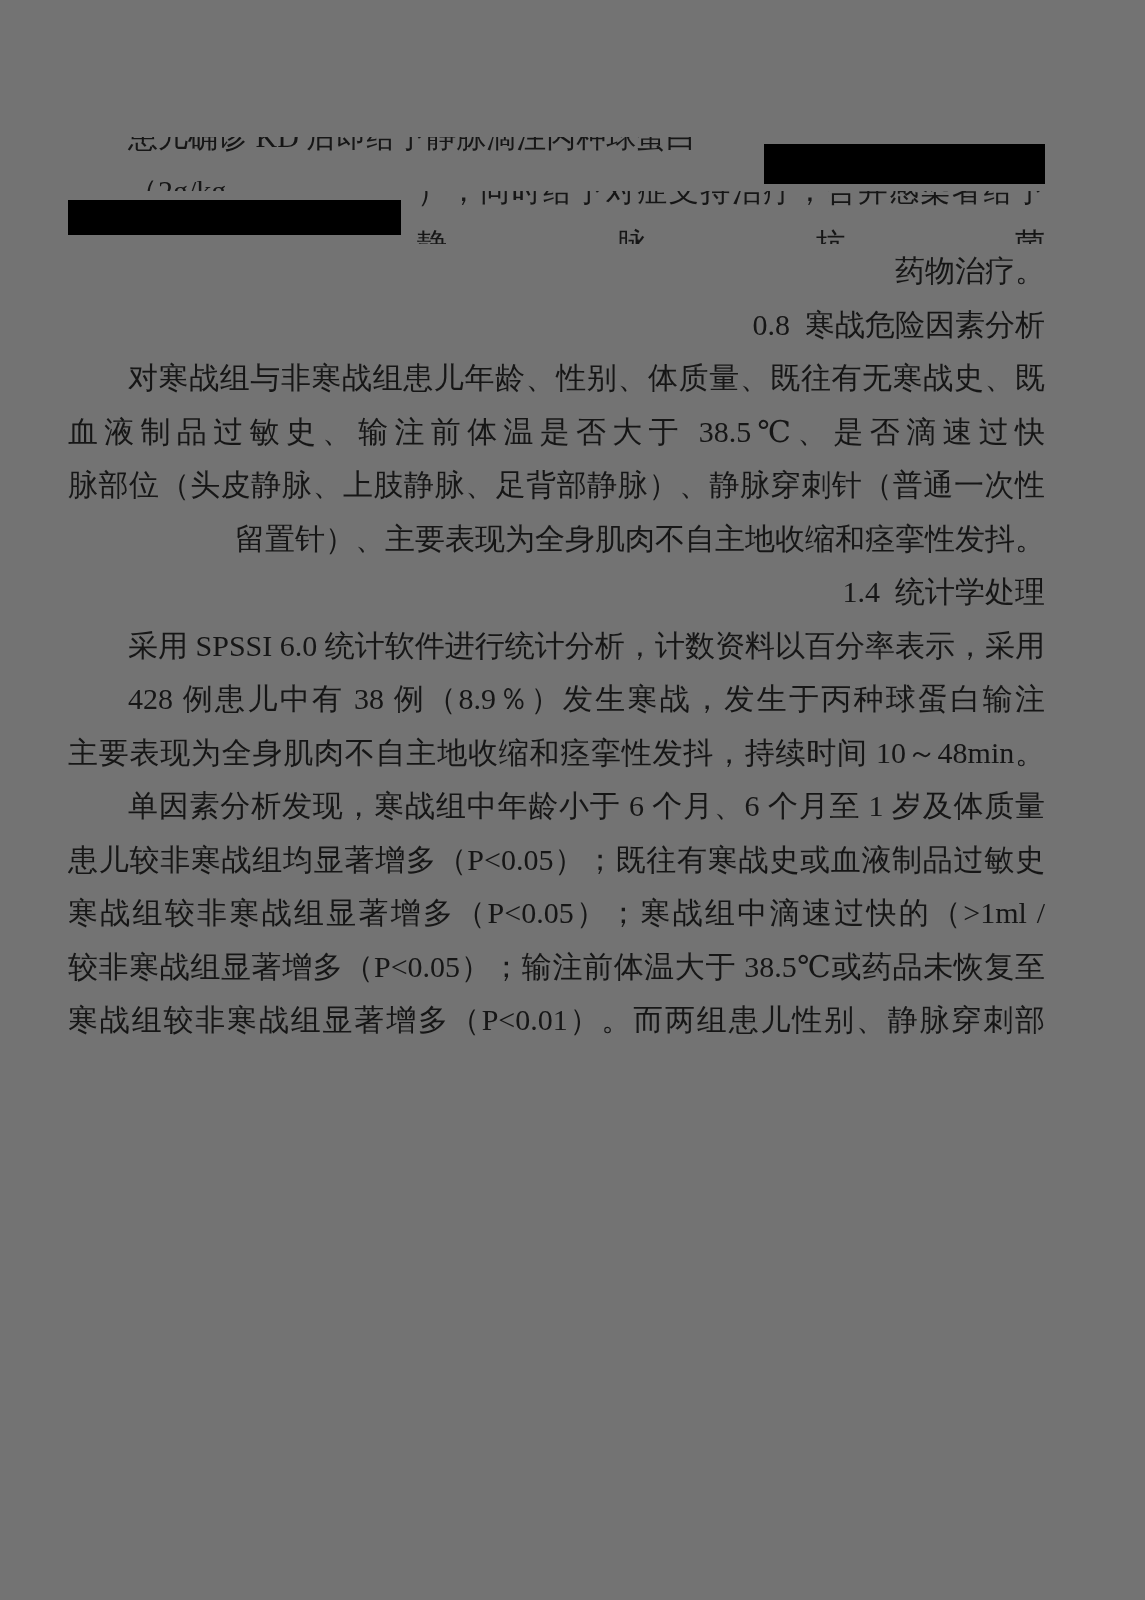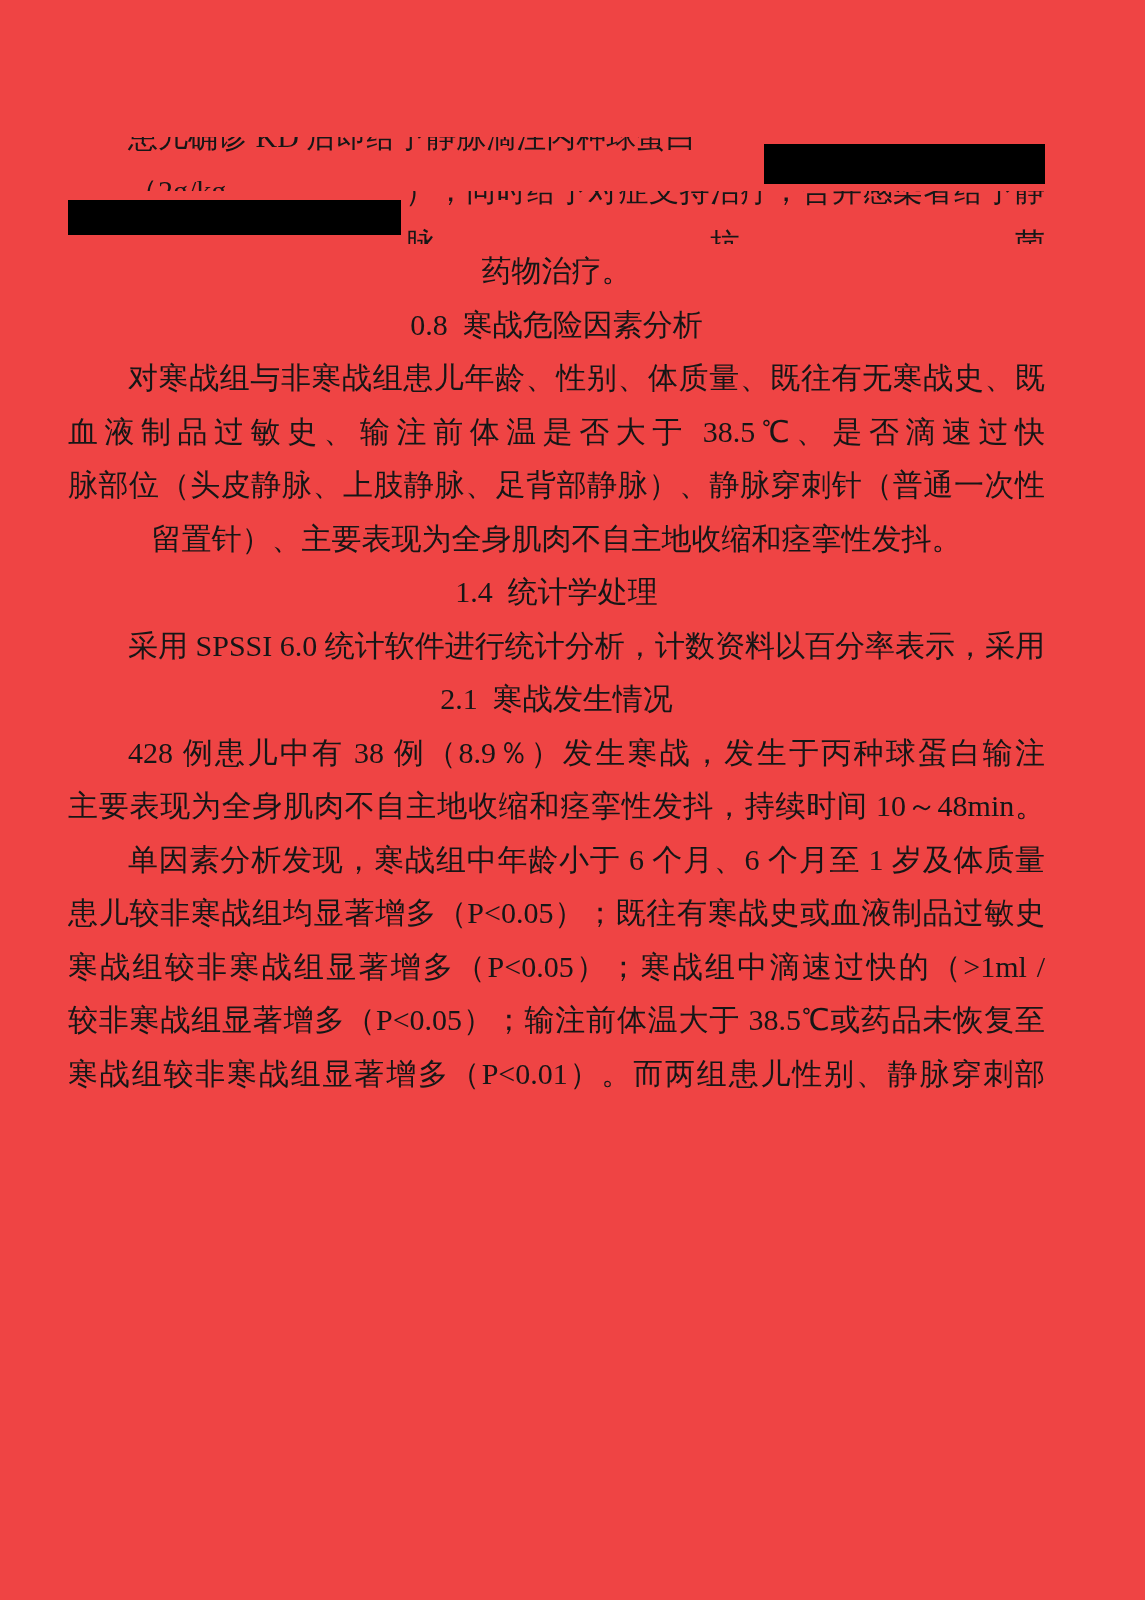--- a/index.html
+++ b/index.html
@@ -25,60 +25,59 @@
     height: 53.5px;
     line-height: 53.5px;
     white-space: pre-wrap;
     overflow: hidden;
   }
   .kind-justify {
     text-align: justify;
     text-align-last: justify;
     text-justify: inter-character;
   }
-  .kind-left { text-align: center; }
+  .kind-left { text-align: right; }
   .kind-flex {
     display: flex;
     align-items: center;
     flex-wrap: nowrap;
   }
   .indent { text-indent: 2em; }
   .kind-flex.indent { text-indent: 0; padding-left: 2em; }
   .spacer { flex: 1 1 auto; min-width: 8px; }
   .seg-text { white-space: pre-wrap; }
   .kind-flex .seg-text.stretch {
     flex: 1 1 auto;
-    margin-left: 4px;
+    margin-left: 16px;
     text-align: justify;
     text-align-last: justify;
     text-justify: inter-character;
     min-width: 0;
   }
   .redaction {
     display: inline-block;
     flex: 0 0 auto;
     vertical-align: middle;
   }
 </style>
 </head>
 <body>
 
-<main class="page" style="background: #ef4444; color: rgb(22, 22, 22); font-family: Liberation Serif, serif;">
+<main class="page" style="background: #737373; color: rgb(22, 22, 22);">
   <section class="doc">
       <div class="line kind-flex indent"><span class="seg-text">患儿确诊 KD 后即给予静脉滴注丙种球蛋白（2g/kg，</span><span class="spacer"></span><span class="redaction" style="width: 281px; height: 40px; background: rgb(0, 0, 0);"></span></div>
       <div class="line kind-flex"><span class="redaction" style="width: 333px; height: 35px; background: rgb(0, 0, 0);"></span><span class="seg-text stretch">），同时给予对症支持治疗，合并感染者给予静脉抗菌</span></div>
       <div class="line kind-left"><span class="seg-text">药物治疗。</span></div>
       <div class="line kind-left heading"><span class="seg-text">0.8  寒战危险因素分析</span></div>
       <div class="line kind-justify indent"><span class="seg-text">对寒战组与非寒战组患儿年龄、性别、体质量、既往有无寒战史、既往有无</span></div>
       <div class="line kind-justify"><span class="seg-text">血液制品过敏史、输注前体温是否大于 38.5℃、是否滴速过快（&gt;1mL/min）、静</span></div>
       <div class="line kind-justify"><span class="seg-text">脉部位（头皮静脉、上肢静脉、足背部静脉）、静脉穿刺针（普通一次性穿刺针、</span></div>
       <div class="line kind-left"><span class="seg-text">留置针）、主要表现为全身肌肉不自主地收缩和痉挛性发抖。</span></div>
       <div class="line kind-left heading"><span class="seg-text">1.4  统计学处理</span></div>
       <div class="line kind-justify indent"><span class="seg-text">采用 SPSSI 6.0 统计软件进行统计分析，计数资料以百分率表示，采用 x</span></div>
-      <div class="line kind-left heading"><span class="seg-text">2.1  寒战发生情况</span></div>
       <div class="line kind-justify indent"><span class="seg-text">428 例患儿中有 38 例（8.9％）发生寒战，发生于丙种球蛋白输注 5min 至 2h,</span></div>
       <div class="line kind-justify"><span class="seg-text">主要表现为全身肌肉不自主地收缩和痉挛性发抖，持续时间 10～48min。寒战后</span></div>
       <div class="line kind-justify indent"><span class="seg-text">单因素分析发现，寒战组中年龄小于 6 个月、6 个月至 1 岁及体质量小于 5kg</span></div>
       <div class="line kind-justify"><span class="seg-text">患儿较非寒战组均显著增多（P&lt;0.05）；既往有寒战史或血液制品过敏史患儿在</span></div>
       <div class="line kind-justify"><span class="seg-text">寒战组较非寒战组显著增多（P&lt;0.05）；寒战组中滴速过快的（&gt;1ml / min）患儿</span></div>
       <div class="line kind-justify"><span class="seg-text">较非寒战组显著增多（P&lt;0.05）；输注前体温大于 38.5℃或药品未恢复至室温者</span></div>
       <div class="line kind-justify"><span class="seg-text">寒战组较非寒战组显著增多（P&lt;0.01）。而两组患儿性别、静脉穿刺部位、穿刺</span></div>
     </section>
 </main>
 

